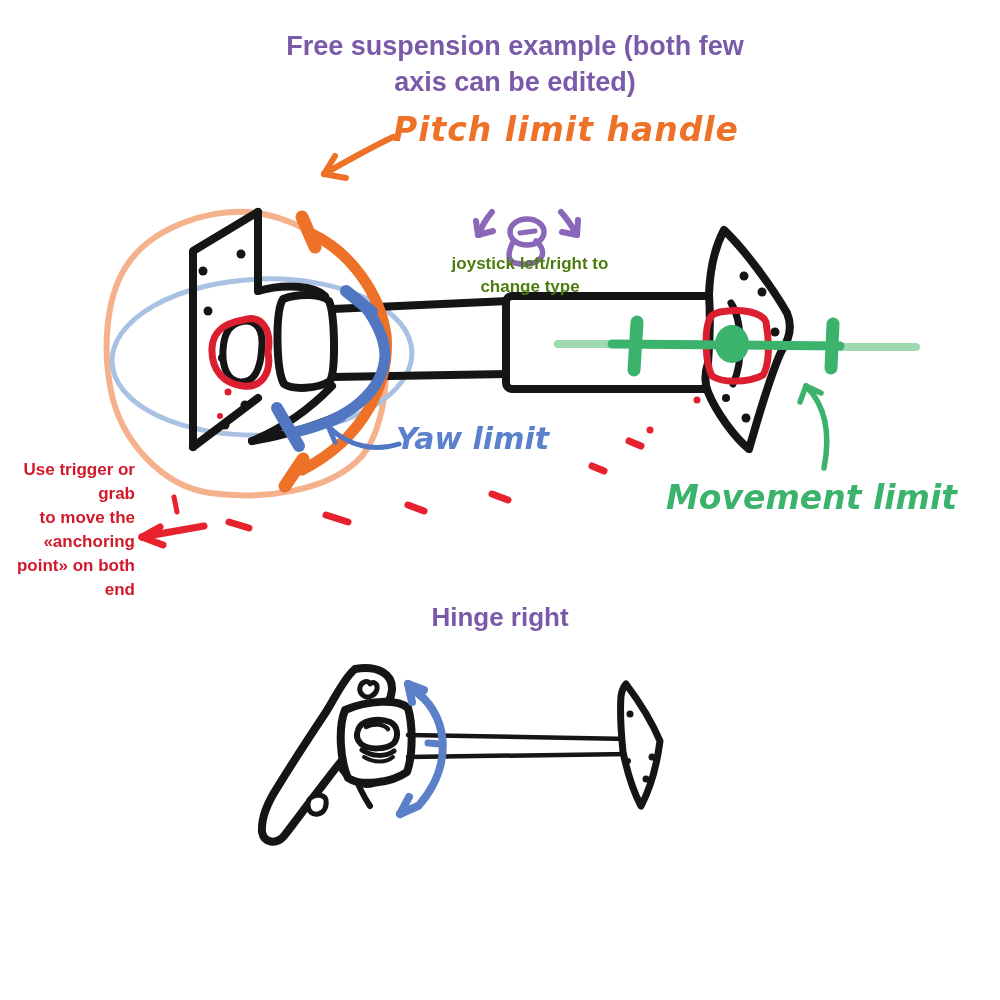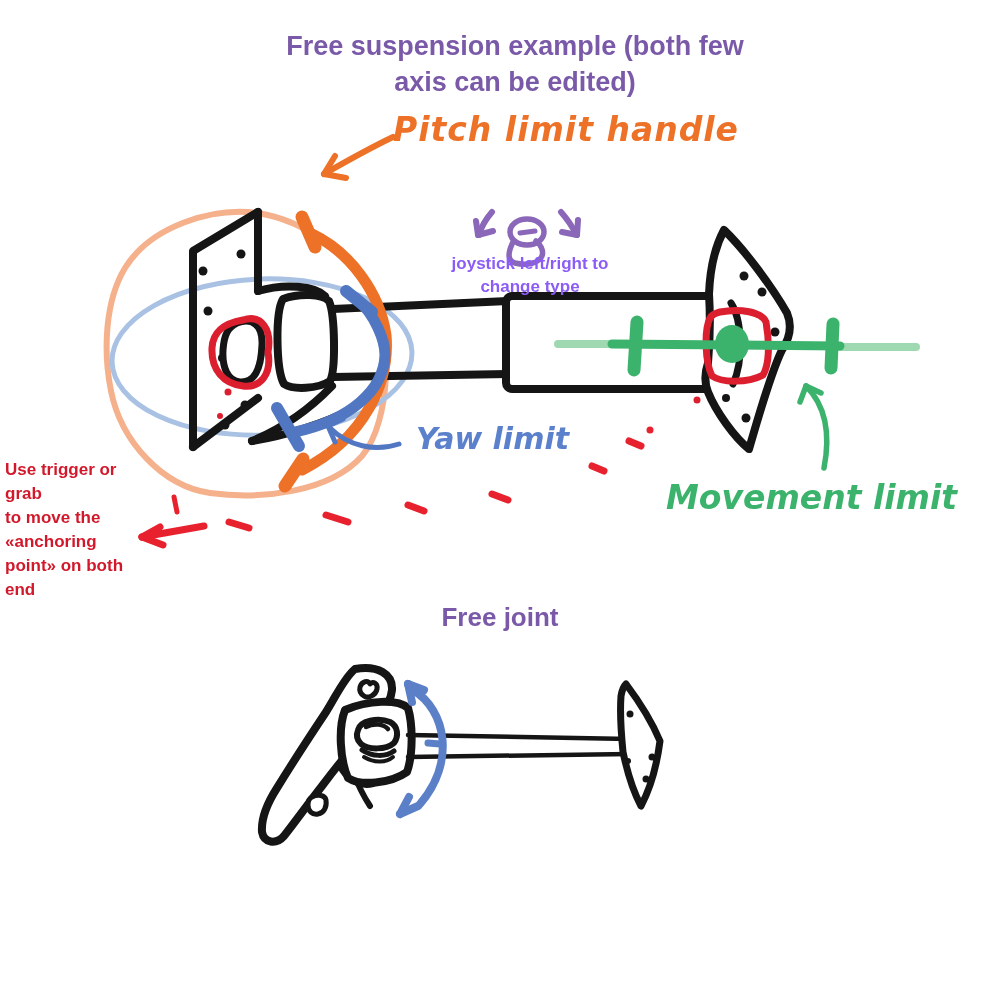--- a/index.html
+++ b/index.html
@@ -5,26 +5,26 @@
   html,body{margin:0;padding:0;background:#fff;}
   .canvas{position:relative;width:1000px;height:1000px;background:#fff;overflow:hidden;
           font-family:"Liberation Sans",sans-serif;}
   .canvas svg{position:absolute;left:0;top:0;}
   .txt{position:absolute;white-space:pre-line;}
   .title{left:215px;top:28px;width:600px;text-align:center;font-size:27px;font-weight:bold;
          line-height:36px;color:#7a5aa8;}
   .pitch{left:393px;top:110px;font-size:33px;font-style:italic;font-weight:600;
          letter-spacing:1px;color:#ed7127;white-space:nowrap;font-family:"DejaVu Sans",sans-serif;}
   .joynote{left:430px;top:252px;width:200px;text-align:center;font-size:17px;font-weight:bold;
-           line-height:23px;color:#8b5cf6;}
+           line-height:23px;color:#4d7c0f;}
   .yaw{left:396px;top:421px;font-size:30px;font-style:italic;font-weight:600;color:#5b80cc;
-       white-space:nowrap;font-family:"DejaVu Sans",sans-serif;margin-left:20px;}
+       white-space:nowrap;font-family:"DejaVu Sans",sans-serif;}
   .movement{left:666px;top:458px;font-size:33px;font-style:italic;font-weight:600;color:#3cb36c;
             white-space:nowrap;font-family:"DejaVu Sans",sans-serif;margin-top:20px;}
-  .anchornote{left:5px;top:458px;width:130px;text-align:left;font-size:17px;font-weight:bold;
+  .anchornote{left:5px;top:458px;width:130px;text-align:right;font-size:17px;font-weight:bold;
               line-height:24px;color:#d2192b;}
   .hingetitle{left:350px;top:602px;width:300px;text-align:center;font-size:26px;font-weight:bold;
               color:#7a5aa8;}
 </style>
 </head>
 <body>
 
 <div class="canvas">
 
 <svg width="1000" height="1000" viewBox="0 0 1000 1000">
@@ -187,15 +187,15 @@
 <div class="txt joynote">joystick left/right to
 change type</div>
 <div class="txt yaw">Yaw limit</div>
 <div class="txt movement">Movement limit</div>
 <div class="txt anchornote">Use trigger or
 grab
 to move the
 «anchoring
 point» on both
 end</div>
-<div class="txt hingetitle">Free joint</div>
+<div class="txt hingetitle">Hinge right</div>
 
 </div>
 
 </body></html>

